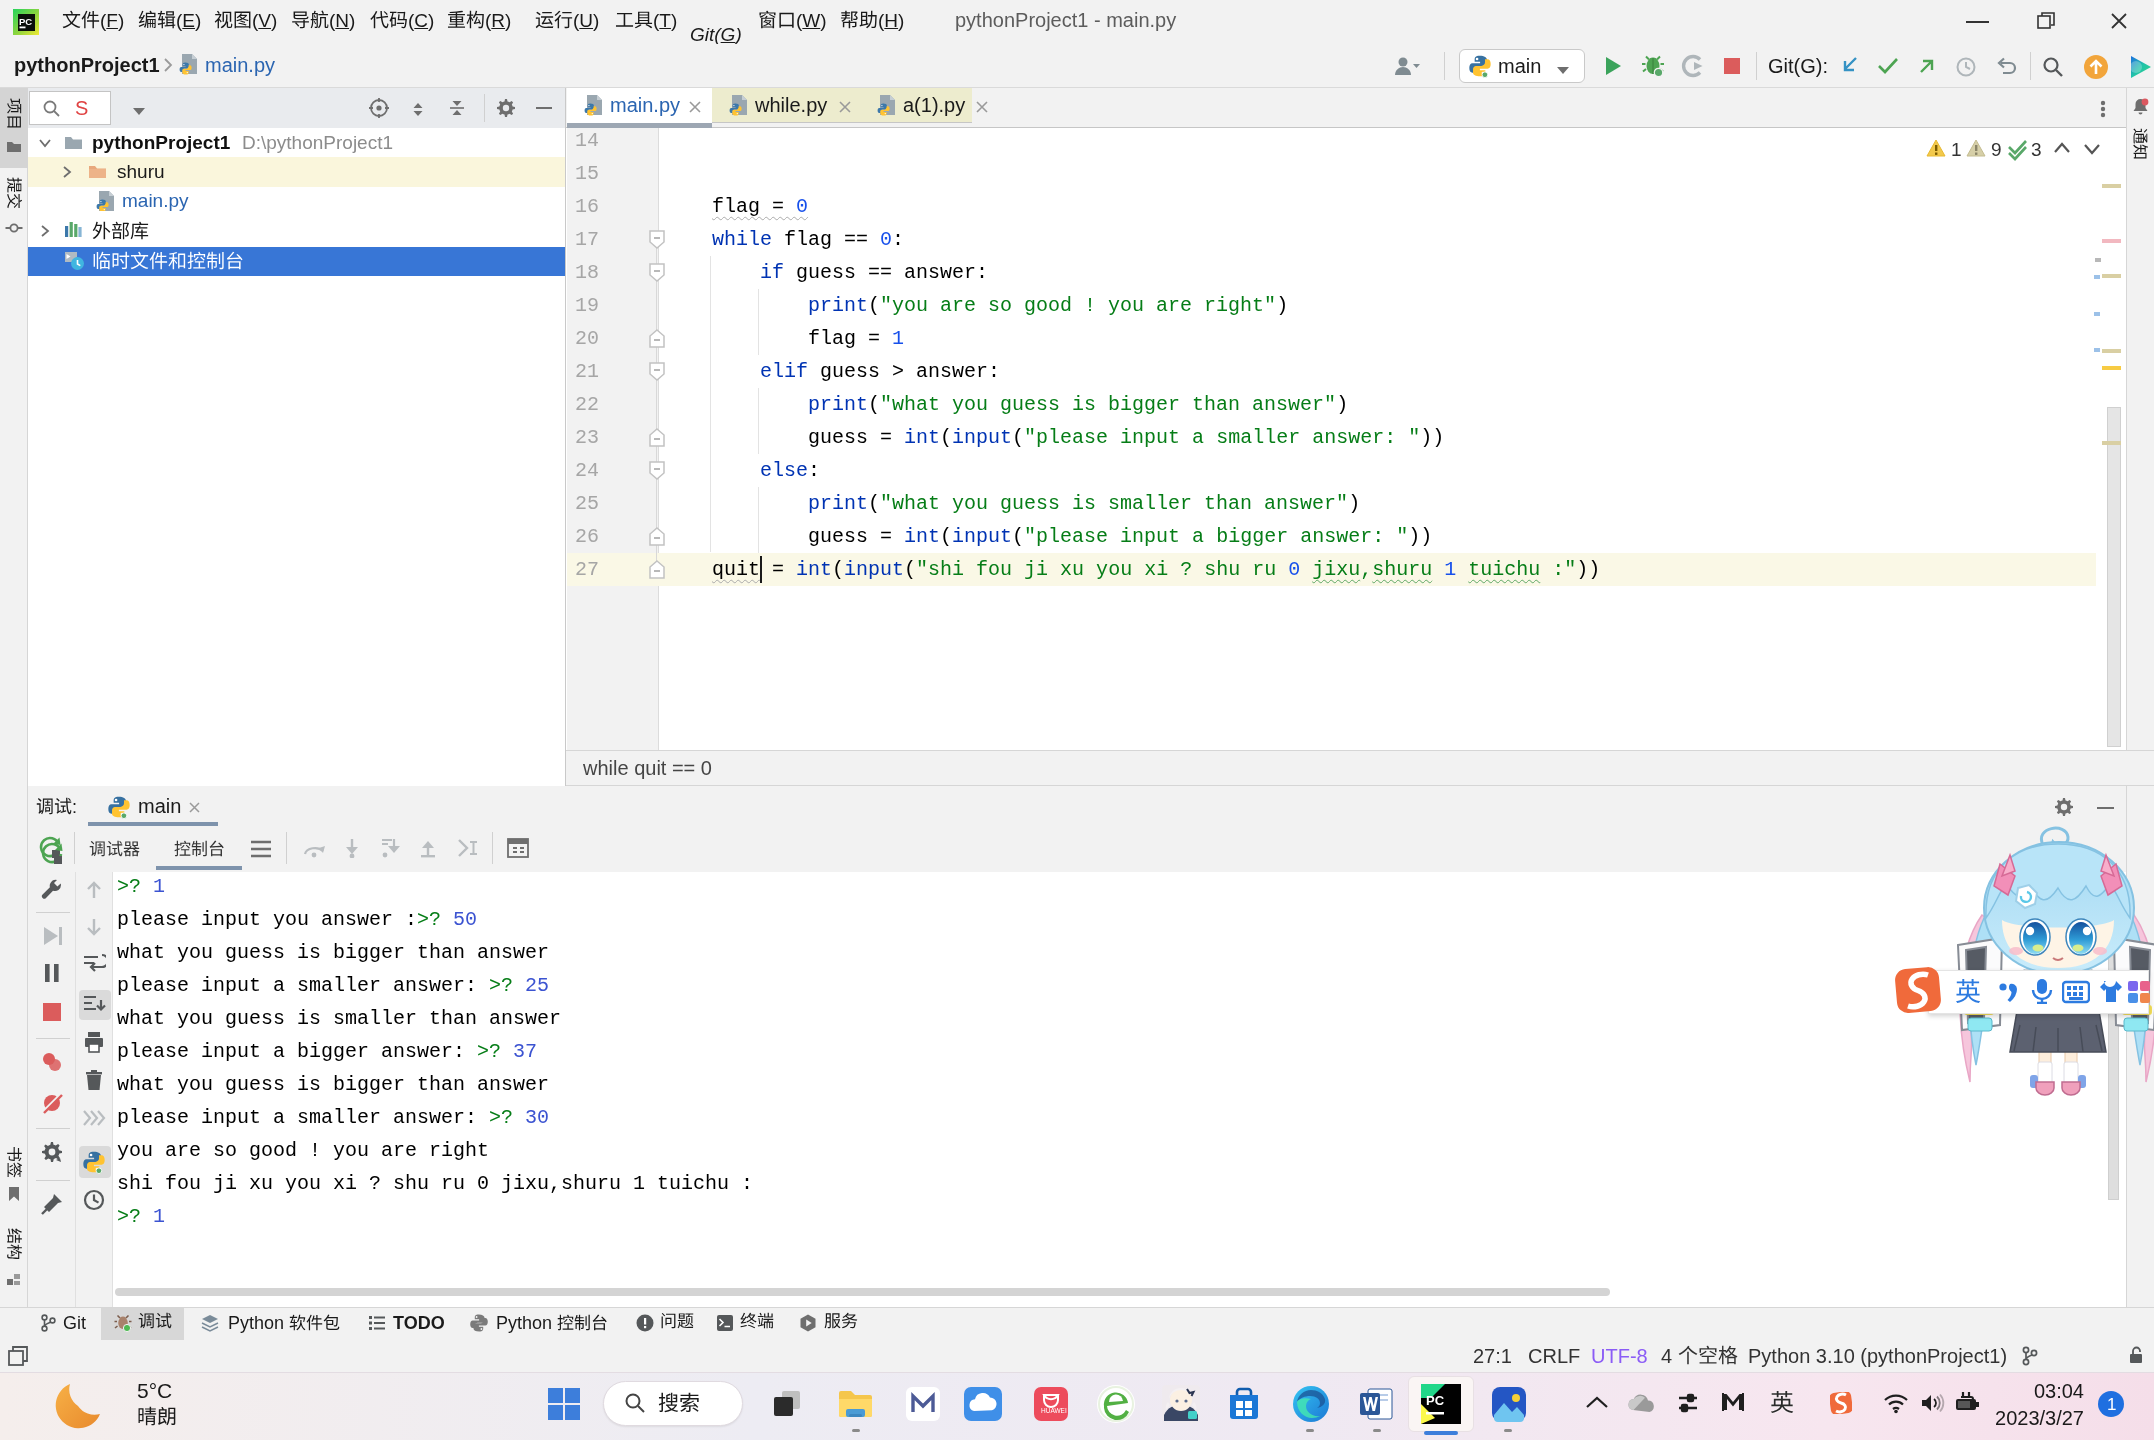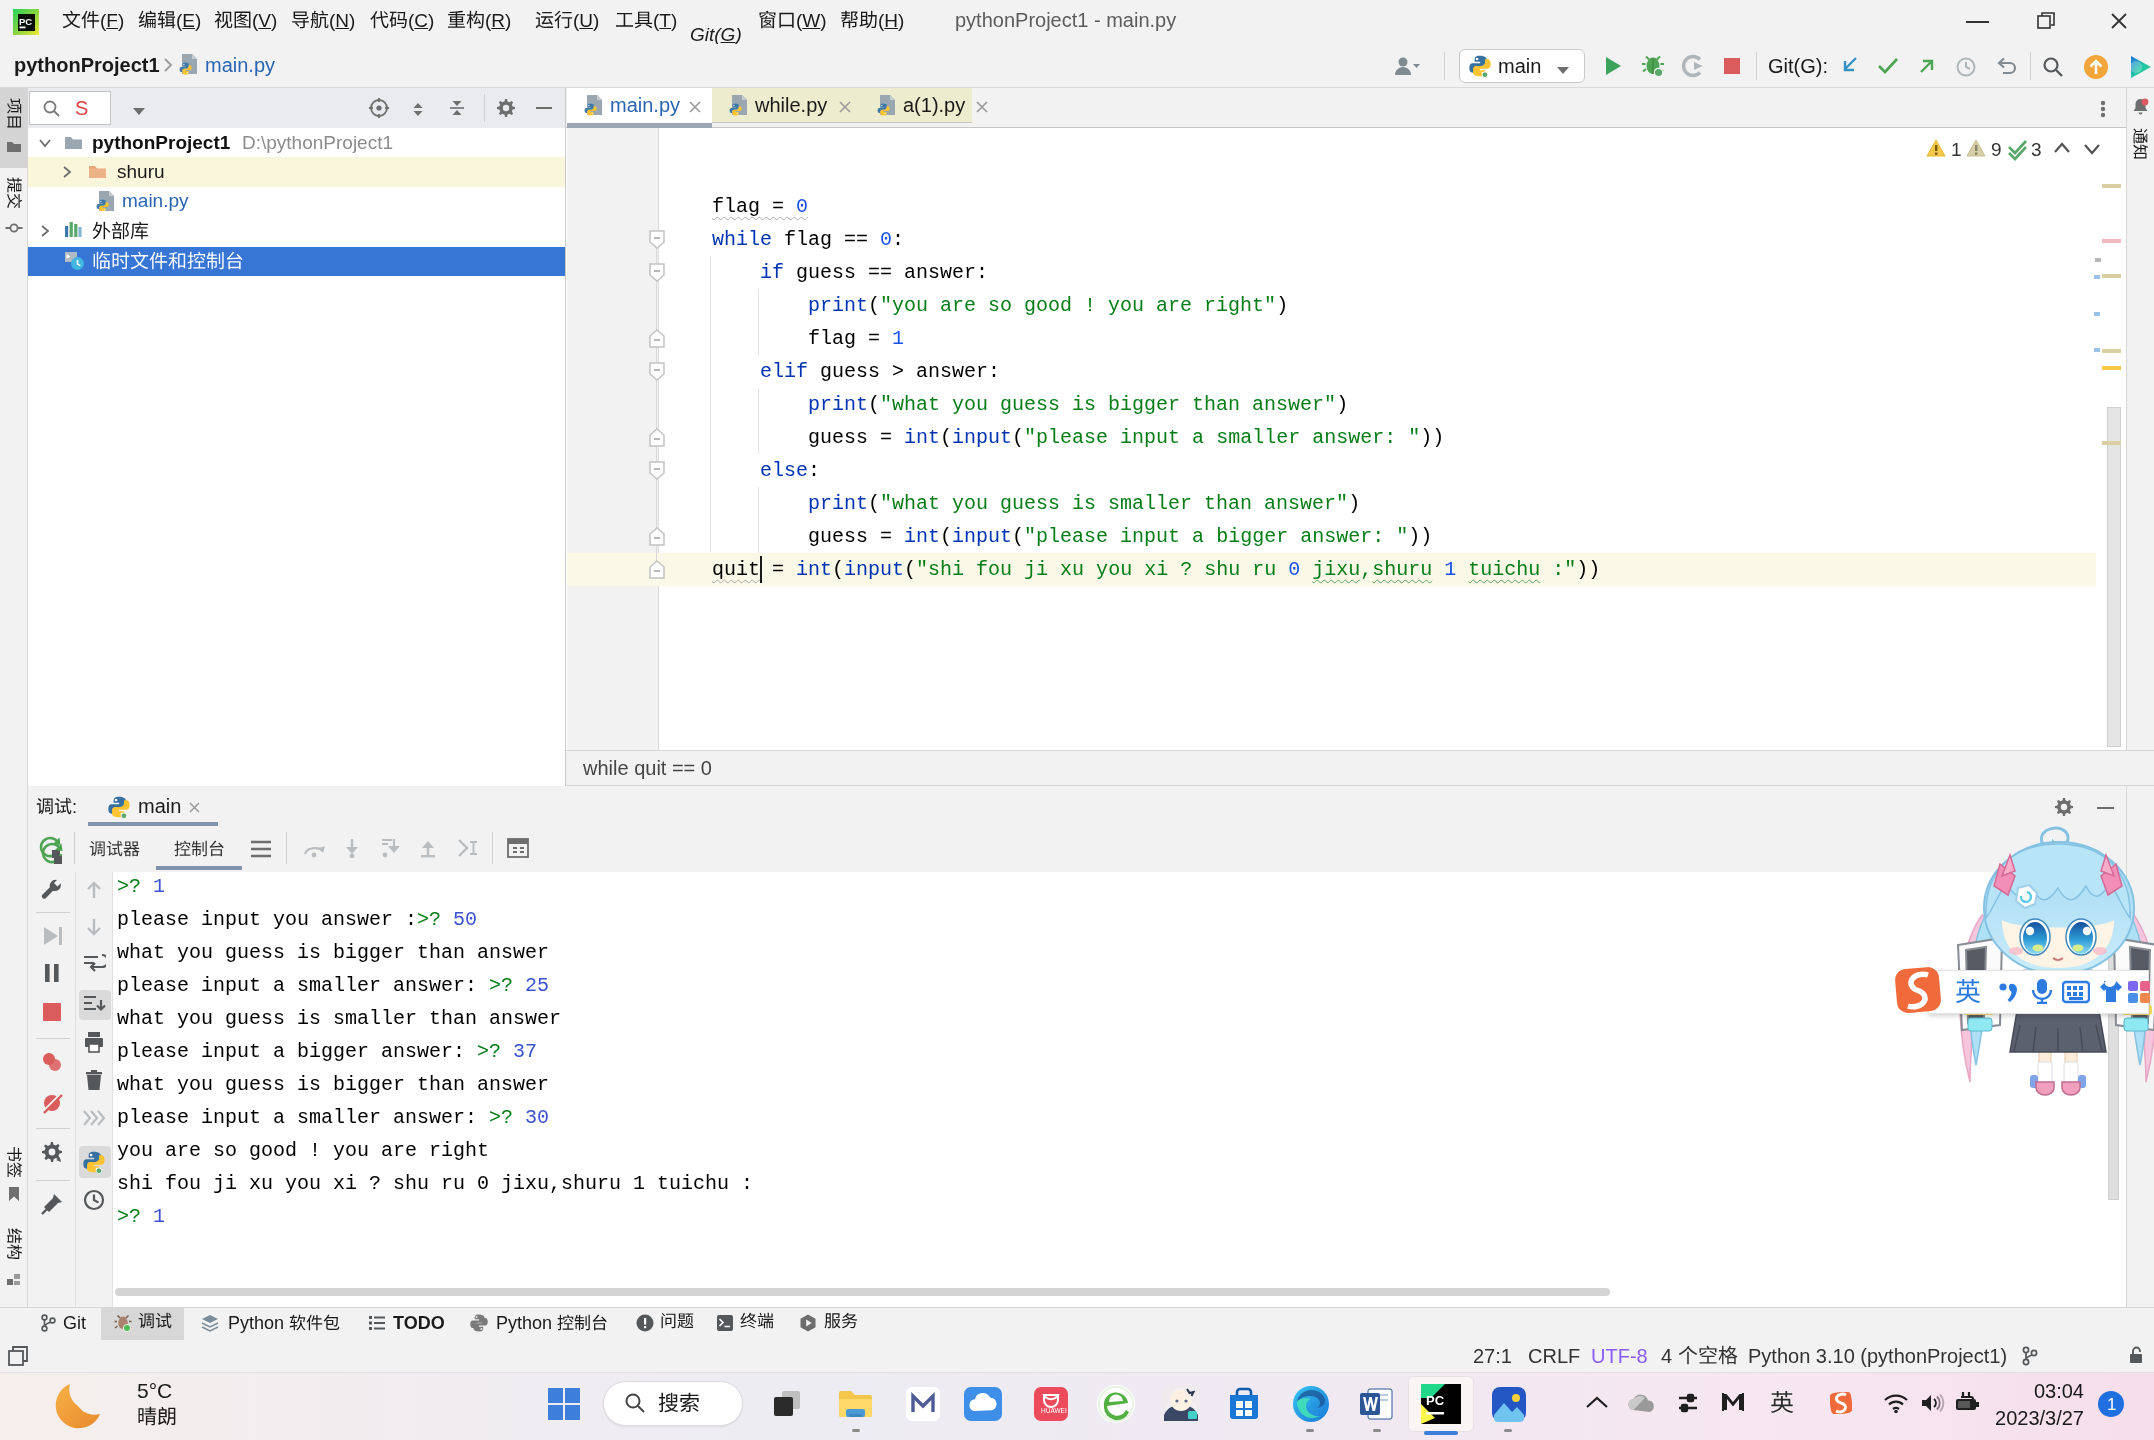--- a/index.html
+++ b/index.html
@@ -355,20 +355,21 @@
  <circle cx="13.8" cy="17.7" r="1.1" fill="#fff"></circle>
 </g>
       </svg></div>
     <div style="position:absolute;left:903px;top:94px;width:90px;height:24px;"><span style="font-size:20px;color:#1a1a1a">a(1).py</span></div>
     <div style="position:absolute;left:975px;top:100px;width:16px;height:16px;"><svg width="14" height="14" viewBox="0 0 14 14" style="" class="">
         <path d="M2 2 L12 12 M12 2 L2 12" stroke="#9a9a9a" stroke-width="1.6"></path>
       </svg></div>
     <div class="ab" style="left:567px;top:128px;width:91px;height:622px;background:#F2F2F2"></div>
     <div class="ab" style="left:658px;top:128px;width:1px;height:622px;background:#DCDCDC"></div>
     <div class="ab" style="left:567px;top:553px;width:1529px;height:33px;background:#FAF8E6"></div>
+    <div class="ab" style="left:567px;top:124px;width:32px;text-align:right;font-size:20px;line-height:33px;color:#A6A6A6;font-family:'Liberation Mono',monospace">14<br>15<br>16<br>17<br>18<br>19<br>20<br>21<br>22<br>23<br>24<br>25<br>26<br>27<br></div>
     <div class="ab" style="left:656px;top:240px;width:1px;height:330px;background:#D8D8D8"></div>
     <div style="position:absolute;left:649px;top:230px;width:16px;height:19px;"><svg width="16" height="19" viewBox="0 0 16 19" style="" class="">
         <path d="M1 1 H15 V12 L8 18 L1 12 z" fill="#fff" stroke="#C2C2C2" stroke-width="1.5"></path>
         <path d="M5 8 h6" stroke="#B0B0B0" stroke-width="1.8"></path>
       </svg></div>
     <div style="position:absolute;left:649px;top:263px;width:16px;height:19px;"><svg width="16" height="19" viewBox="0 0 16 19" style="" class="">
         <path d="M1 1 H15 V12 L8 18 L1 12 z" fill="#fff" stroke="#C2C2C2" stroke-width="1.5"></path>
         <path d="M5 8 h6" stroke="#B0B0B0" stroke-width="1.8"></path>
       </svg></div>
     <div style="position:absolute;left:649px;top:329px;width:16px;height:19px;"><svg width="16" height="19" viewBox="0 0 16 19" style="" class="">

